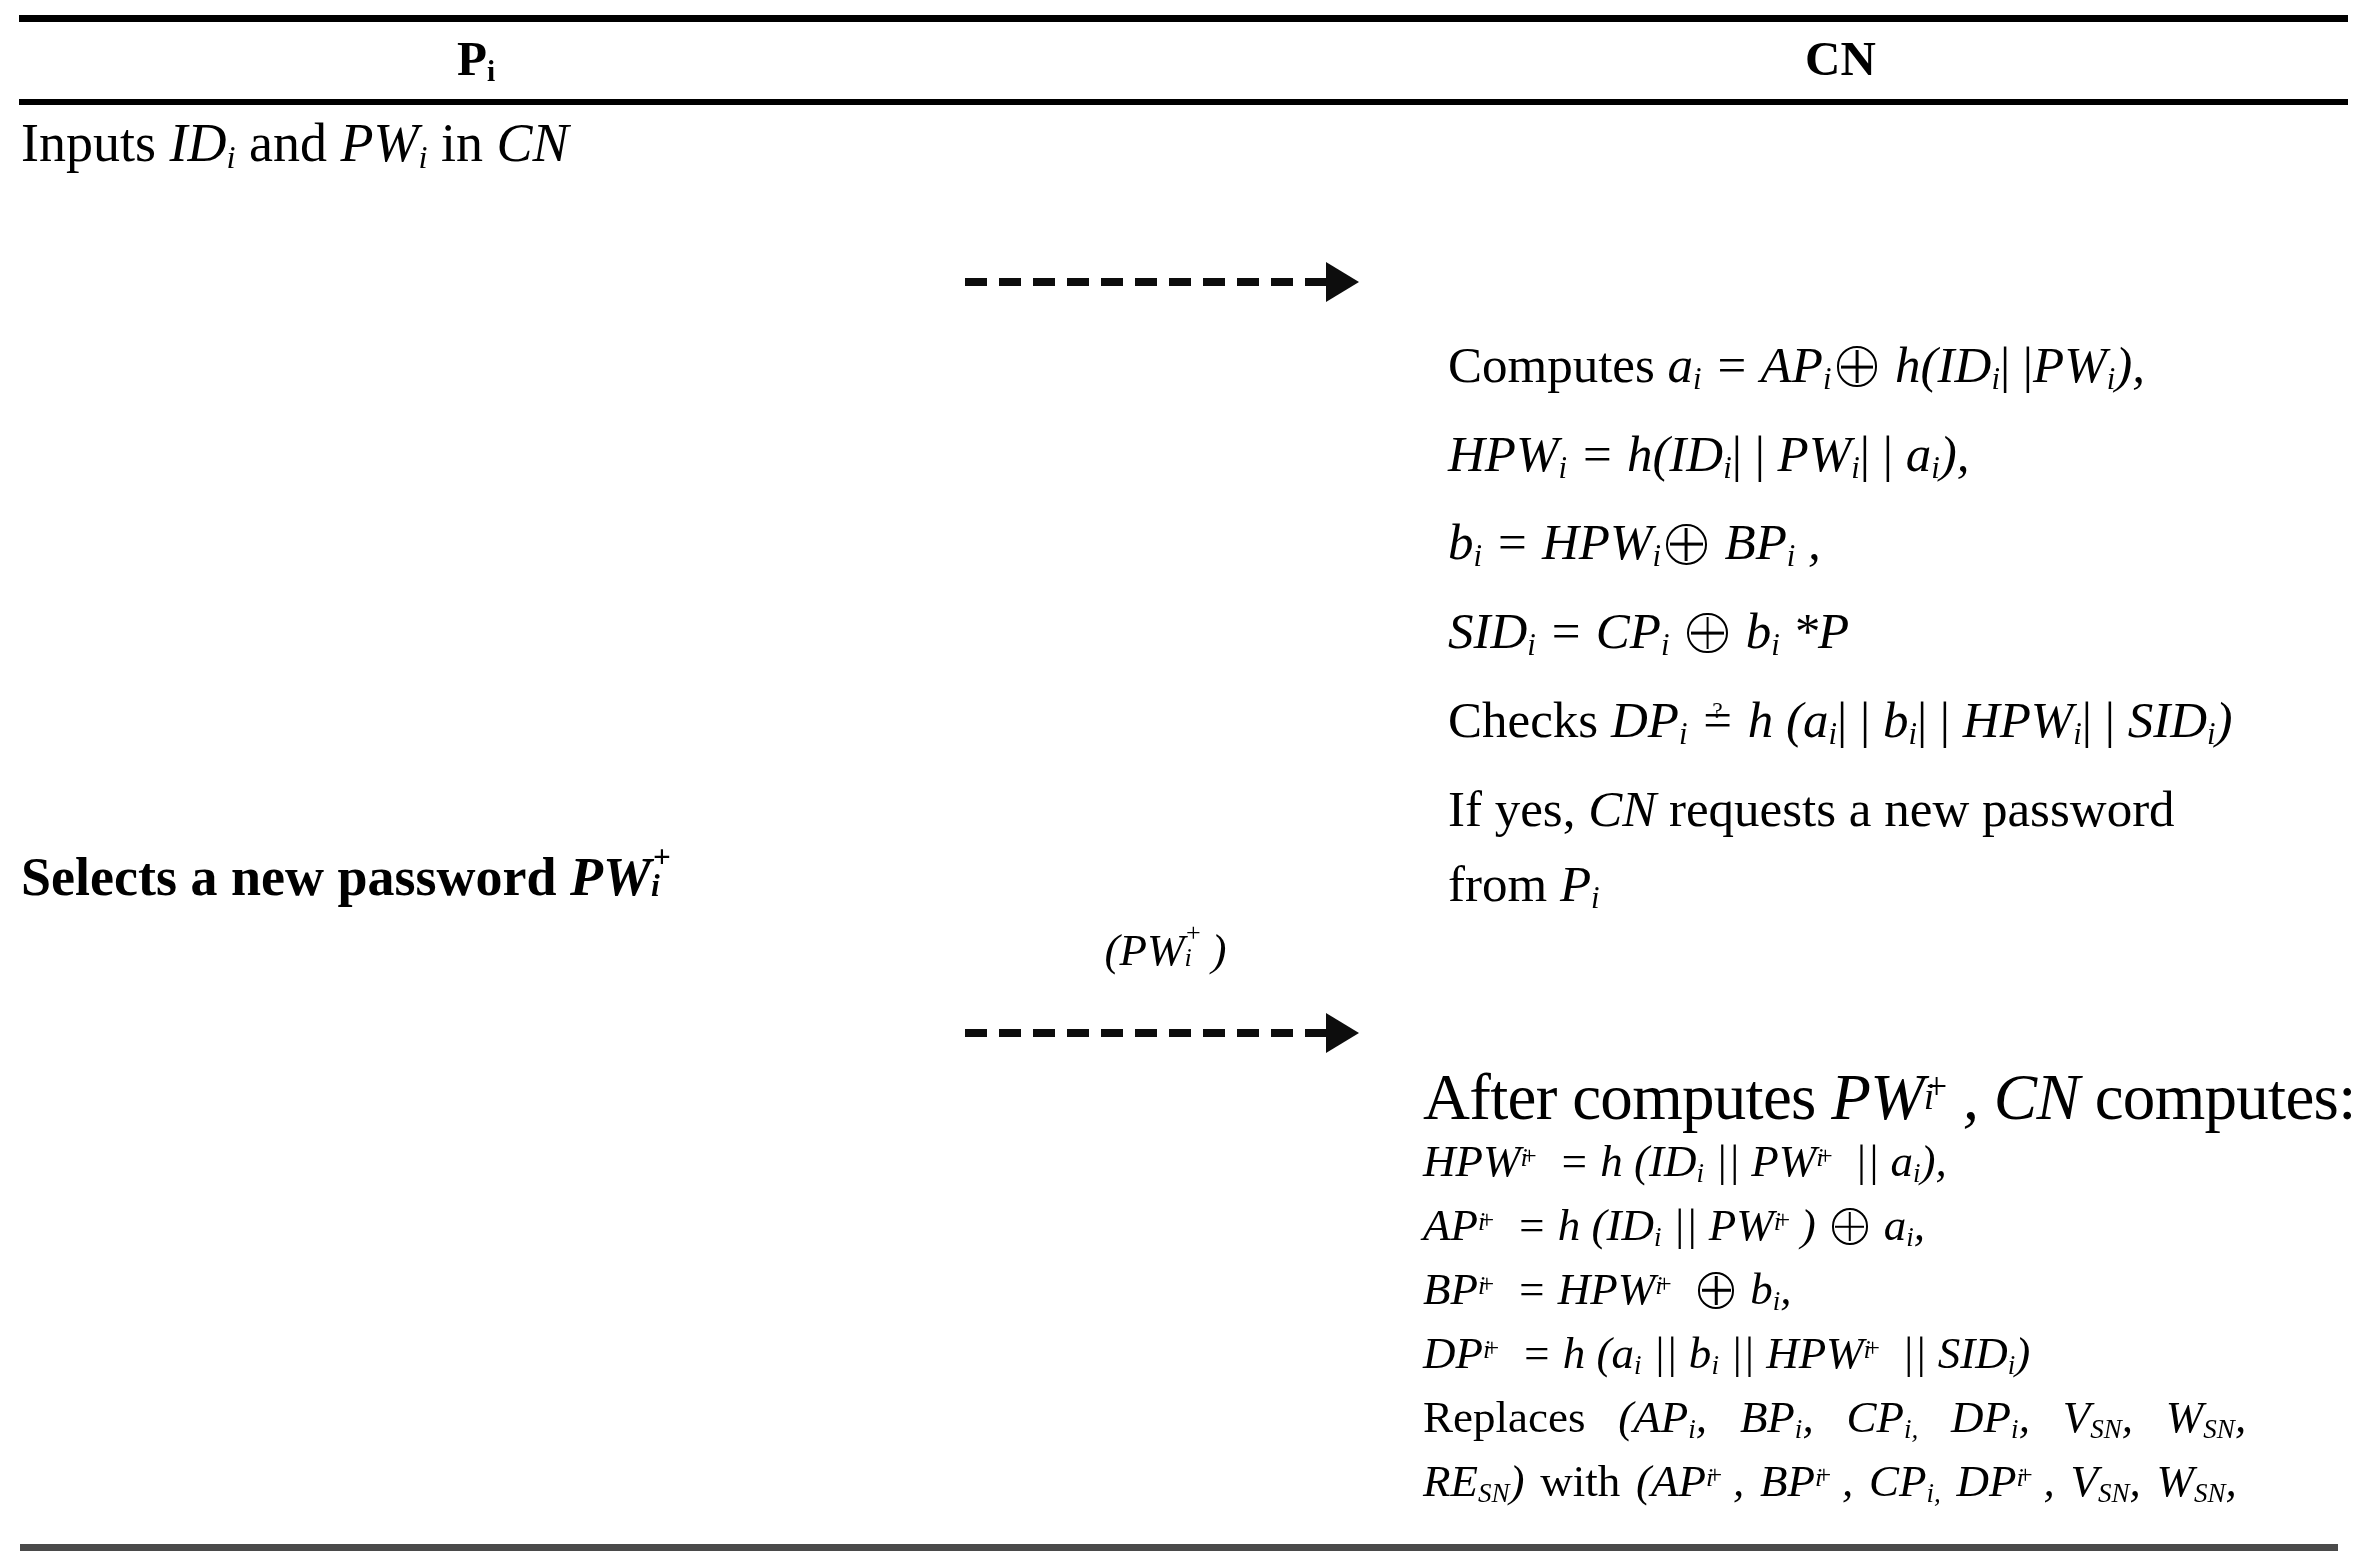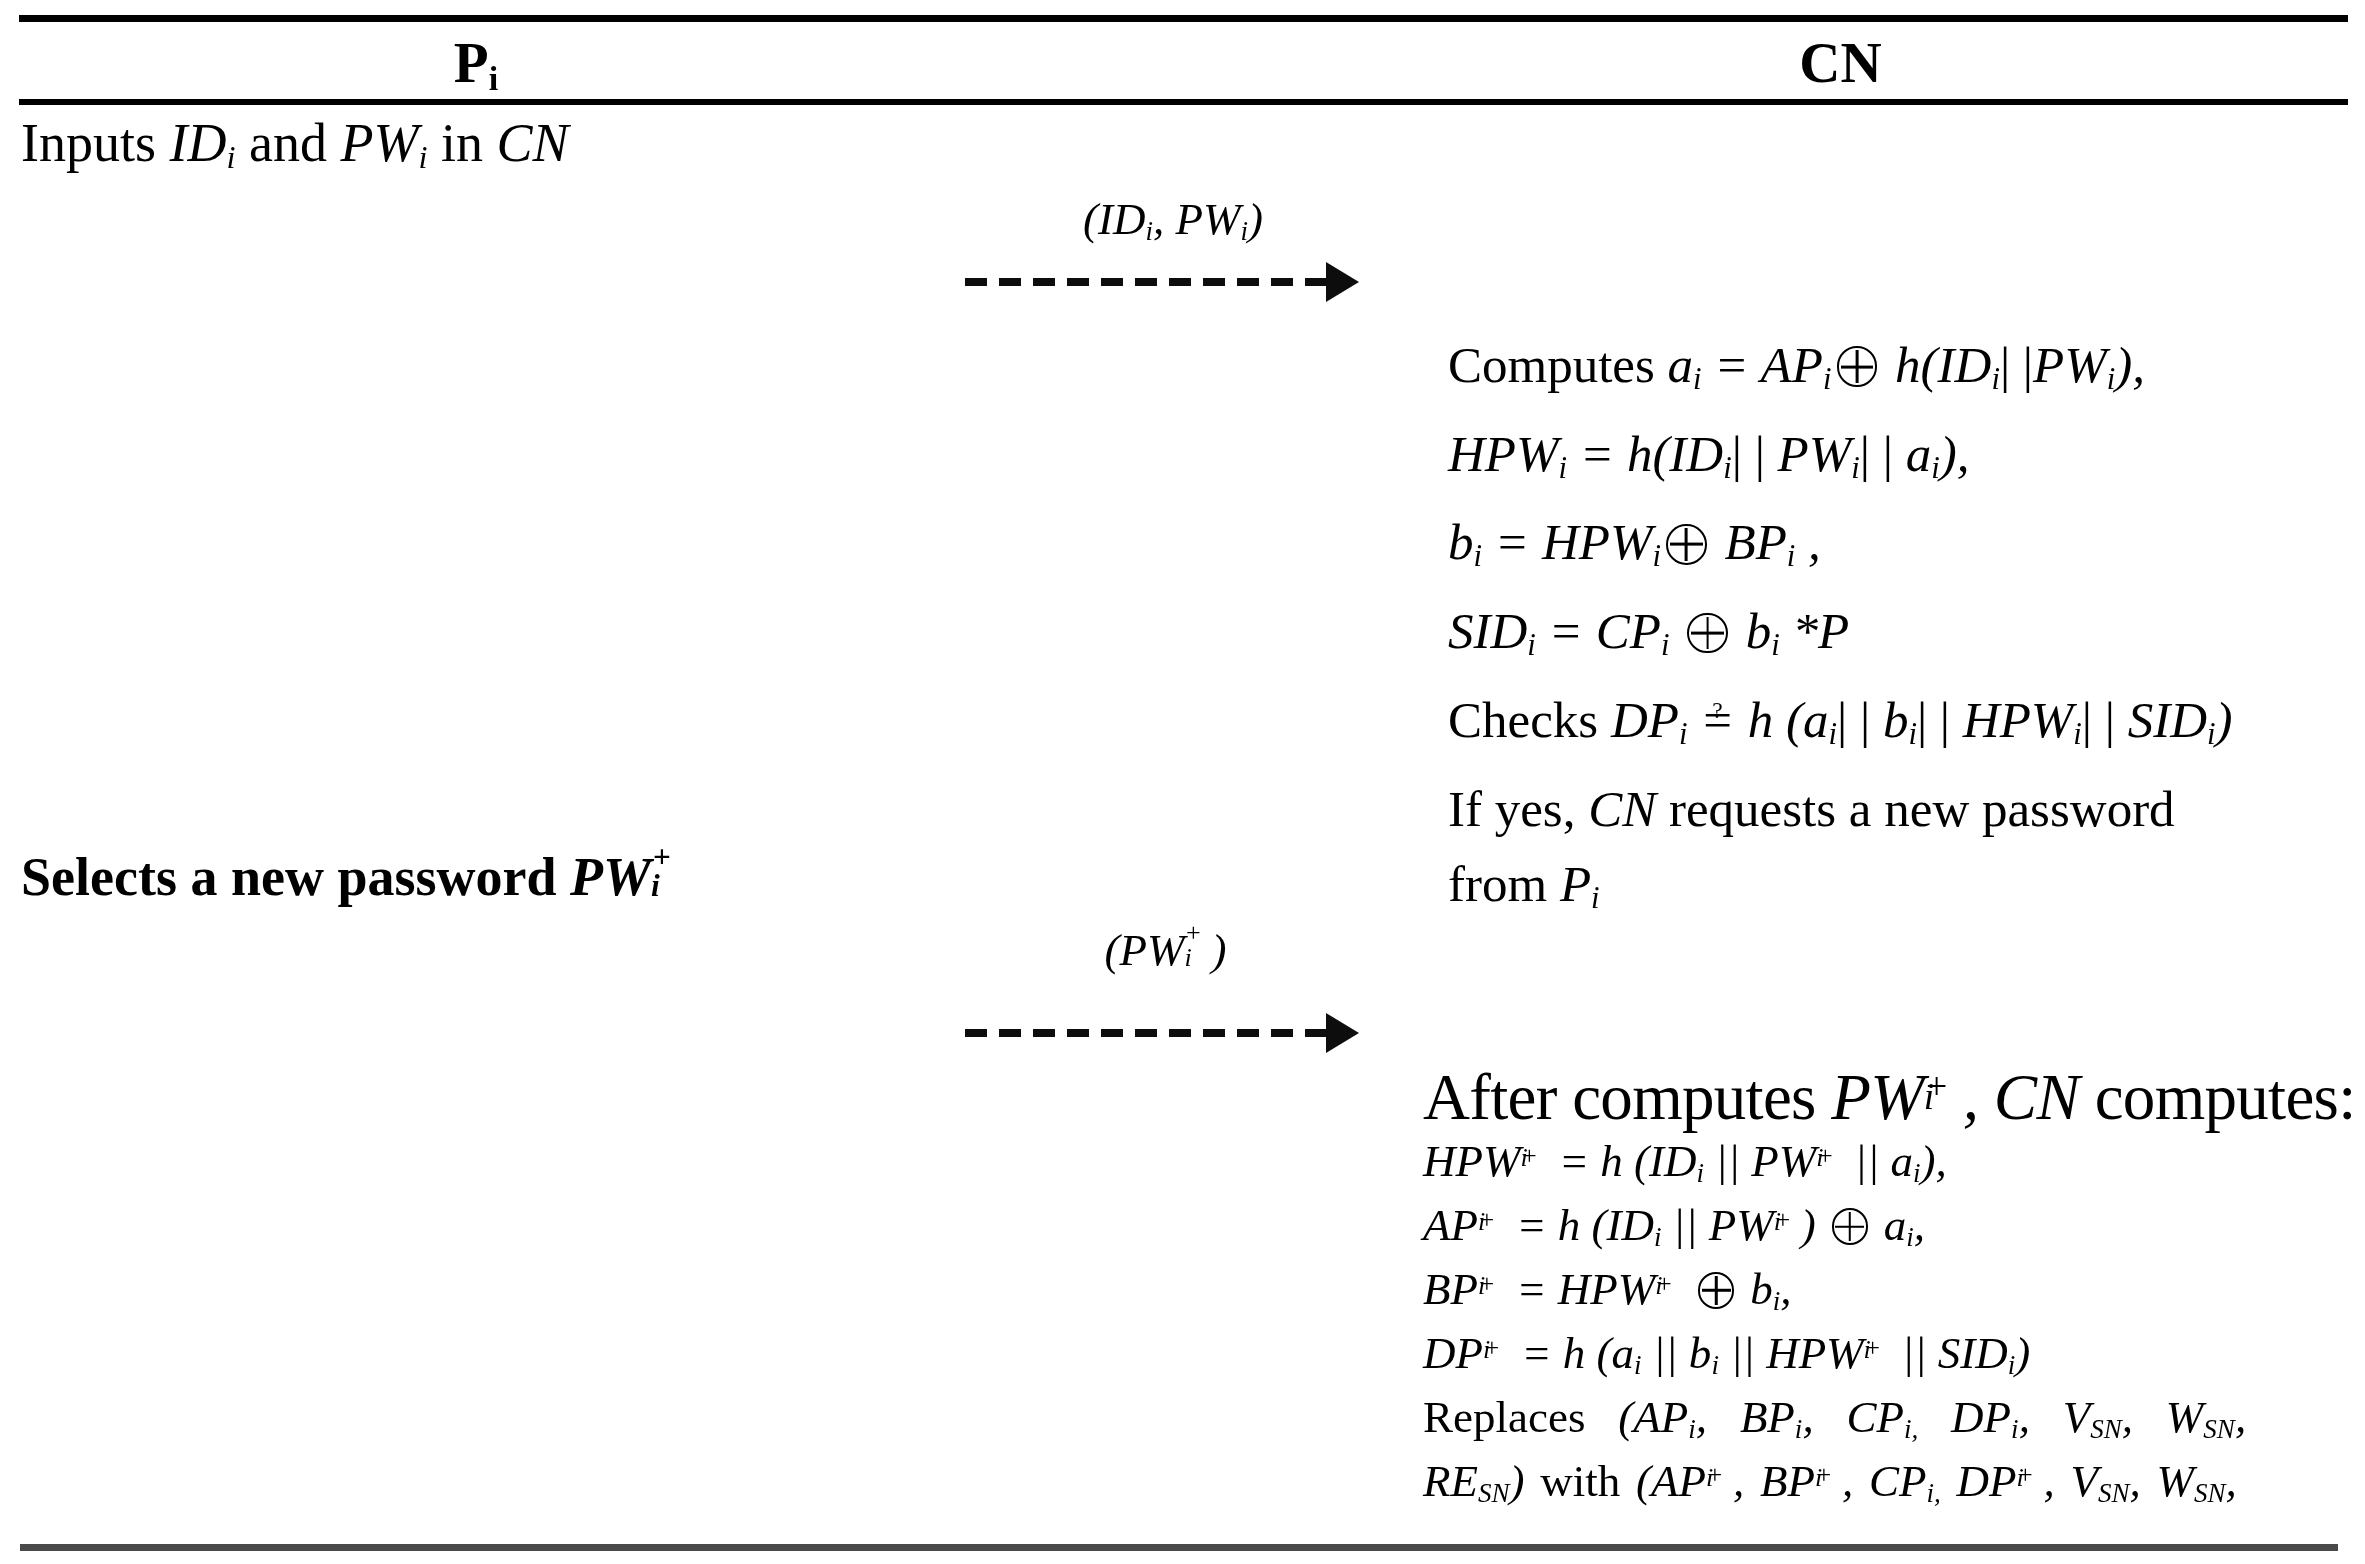--- a/index.html
+++ b/index.html
@@ -9,21 +9,21 @@
     background:var(--bg,#ffffff);
     color:var(--text,#000000);
     font-family:"Liberation Serif","DejaVu Serif",serif;
     overflow:hidden;
   }
   .rule{position:absolute;background:var(--rule_black,#000000);}
   .rule.top{left:18.5px;right:18.5px;top:15px;height:7px;}
   .rule.head{left:18.5px;right:18.5px;top:99px;height:6.4px;}
   .rule.bottom{left:20px;right:28px;top:1544px;height:7px;background:var(--rule_gray,#4a4a4a);}
 
-  .hdr{position:absolute;top:30px;font-size:57px;font-weight:bold;text-align:center;white-space:nowrap;}
+  .hdr{position:absolute;top:30px;font-size:49px;font-weight:bold;text-align:center;white-space:nowrap;}
   .hdr.pi{left:0;width:952px;}
   .hdr.cn{left:1315px;width:1051px;}
 
   .ltext{position:absolute;left:21px;font-size:54px;white-space:nowrap;}
   .ltext.l1{top:112px;}
   .ltext.l2{top:846px;font-weight:bold;}
 
   .alabel{position:absolute;font-size:45px;font-style:italic;text-align:center;white-space:nowrap;}
   .alabel.a1{left:988px;width:370px;top:193px;}
   .alabel.a2{left:988px;width:355px;top:924px;}
@@ -73,21 +73,20 @@
 
   <div class="rule top"></div>
 
   <div class="hdr pi"><span class="bd">P</span><span class="bd sb">i</span></div>
   <div class="hdr cn"><span class="bd">CN</span></div>
 
   <div class="rule head"></div>
 
   <div class="ltext l1"><span>Inputs </span><span class="it">ID</span><span class="it sb">i</span><span> and </span><span class="it">PW</span><span class="it sb">i</span><span> in </span><span class="it">CN</span></div>
 
-  <div class="alabel a1"><span class="it">(ID</span><span class="it sb">i</span><span class="it">, PW</span><span class="it sb">i</span><span class="it">)</span></div>
   <div class="arrow a1">
     <div class="dash"></div>
     <div class="ahead"></div>
   </div>
 
   <div class="cnblock b1">
     <div class="fline"><span>Computes </span><span class="it">a</span><span class="it sb">i</span><span class="it"> = AP</span><span class="it sb">i</span><span class="op"></span><span class="it"> h(ID</span><span class="it sb">i</span><span>| |</span><span class="it">PW</span><span class="it sb">i</span><span class="it">),</span></div>
     <div class="fline"><span class="it">HPW</span><span class="it sb">i</span><span class="it"> = h(ID</span><span class="it sb">i</span><span>| | </span><span class="it">PW</span><span class="it sb">i</span><span>| | </span><span class="it">a</span><span class="it sb">i</span><span class="it">),</span></div>
     <div class="fline"><span class="it">b</span><span class="it sb">i</span><span class="it"> = HPW</span><span class="it sb">i</span><span class="op"></span><span class="it"> BP</span><span class="it sb">i</span><span class="it"> ,</span></div>
     <div class="fline"><span class="it">SID</span><span class="it sb">i</span><span class="it"> = CP</span><span class="it sb">i</span><span> </span><span class="op"></span><span class="it"> b</span><span class="it sb">i</span><span class="it"> *P</span></div>

